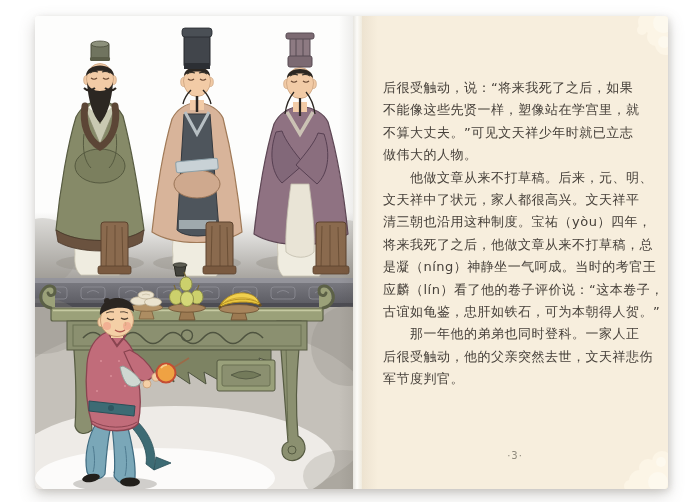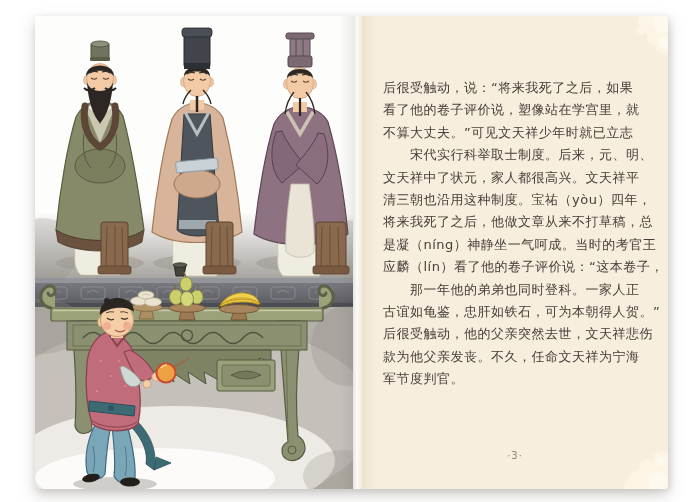--- a/index.html
+++ b/index.html
@@ -306,32 +306,32 @@
             <circle cx="36" cy="59" r="6"></circle>
           </g>
         <g fill="#fdf9ee">
             <circle cx="64" cy="55" r="10"></circle>
             <circle cx="67" cy="35" r="5"></circle>
           </g>
       </svg>
 
       <div class="textblock">
         <div class="tline">后很受触动，说：“将来我死了之后，如果</div>
-        <div class="tline">看了他的卷子评价说，塑像站在学宫里，就</div>
+        <div class="tline">不能像这些先贤一样，塑像站在学宫里，就</div>
         <div class="tline">不算大丈夫。”可见文天祥少年时就已立志</div>
-        <div class="tline">　　宋代实行科举取士制度。后来，元、明、</div>
+        <div class="tline">做伟大的人物。</div>
+        <div class="tline">　　他做文章从来不打草稿。后来，元、明、</div>
         <div class="tline">文天祥中了状元，家人都很高兴。文天祥平</div>
         <div class="tline">清三朝也沿用这种制度。宝祐（yòu）四年，</div>
         <div class="tline">将来我死了之后，他做文章从来不打草稿，总</div>
         <div class="tline">是凝（níng）神静坐一气呵成。当时的考官王</div>
         <div class="tline">应麟（lín）看了他的卷子评价说：“这本卷子，</div>
+        <div class="tline">古谊如龟鉴，忠肝如铁石，可为本朝得人贺。”</div>
         <div class="tline">　　那一年他的弟弟也同时登科。一家人正</div>
-        <div class="tline">古谊如龟鉴，忠肝如铁石，可为本朝得人贺。”</div>
         <div class="tline">后很受触动，他的父亲突然去世，文天祥悲伤</div>
-        <div class="tline">款为他父亲发丧。不久，任命文天祥为宁海</div>
         <div class="tline">军节度判官。</div>
       </div>
 
       <div class="pagenum">·3·</div>
     </div>
 
   </div>
 </div>
 
 </body></html>

